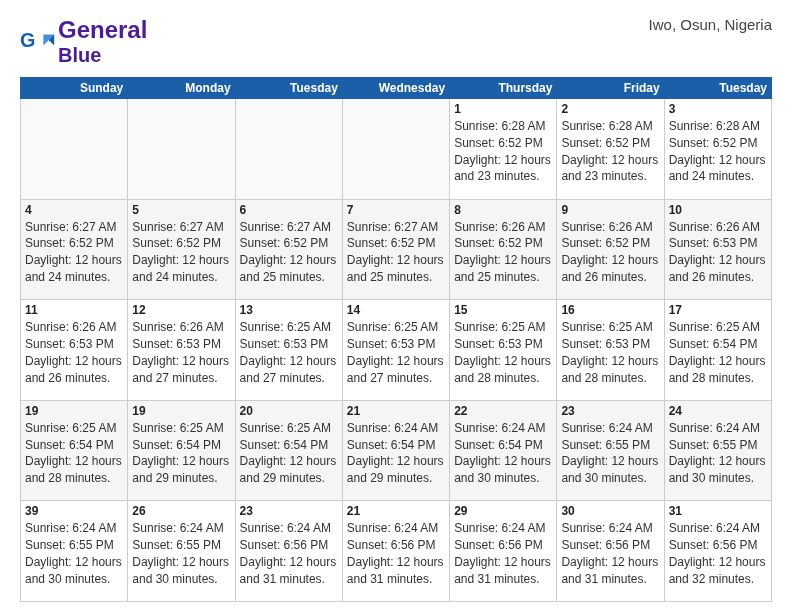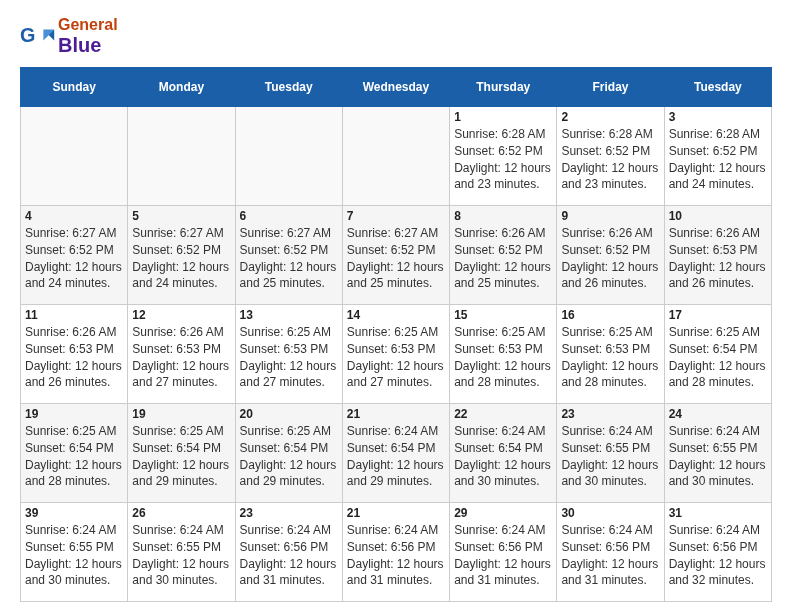--- a/index.html
+++ b/index.html
@@ -50,22 +50,22 @@
       border: 1px solid #bbb;
       border-collapse: collapse;
       width: 100%;
       table-layout: fixed;
     }
     .calendar th {
       background: #1a5fa8;
       color: #fff;
       font-size: 12px;
       font-weight: bold;
-      padding: 12px 4px;
-      text-align: center;
+      padding: 3px 4px;
+      text-align: right;
       border: 1px solid #1a5fa8;
     }
     .calendar td {
       vertical-align: top;
       border: 1px solid #ccc;
       padding: 3px 4px;
       font-size: 9.5px;
       color: #222;
       background: #fff;
       height: 82px;
@@ -104,29 +104,30 @@
   <div class="header">
     <div class="logo">
       <div style="display:flex;align-items:center;">
         <svg class="logo-icon" viewBox="0 0 40 32" xmlns="http://www.w3.org/2000/svg">
           <text x="0" y="22" font-size="22" font-weight="bold" fill="#1a5fa8" font-family="Arial">G</text>
           <polygon points="26,8 38,8 38,20" fill="#1a5fa8"></polygon>
           <polygon points="26,8 38,8 26,20" fill="#4a90d9"></polygon>
         </svg>
         <div>
           <div style="display:flex;">
-            <span style="font-size:16px;font-weight:bold;color:#c2410c;">General</span>
+            <span style="font-size:24px;font-weight:bold;color:#4c1d95;">General</span>
           </div>
           <div>
             <span style="font-size:20px;font-weight:bold;color:#4c1d95;">Blue</span>
           </div>
         </div>
       </div>
     </div>
     <div class="title-block">
+      <div class="title-location">Iwo, Osun, Nigeria</div>
     </div>
   </div>
 
   <table class="calendar">
     <thead>
       <tr>
       <th>Sunday</th>
           <th>Monday</th>
           <th>Tuesday</th>
           <th>Wednesday</th>

